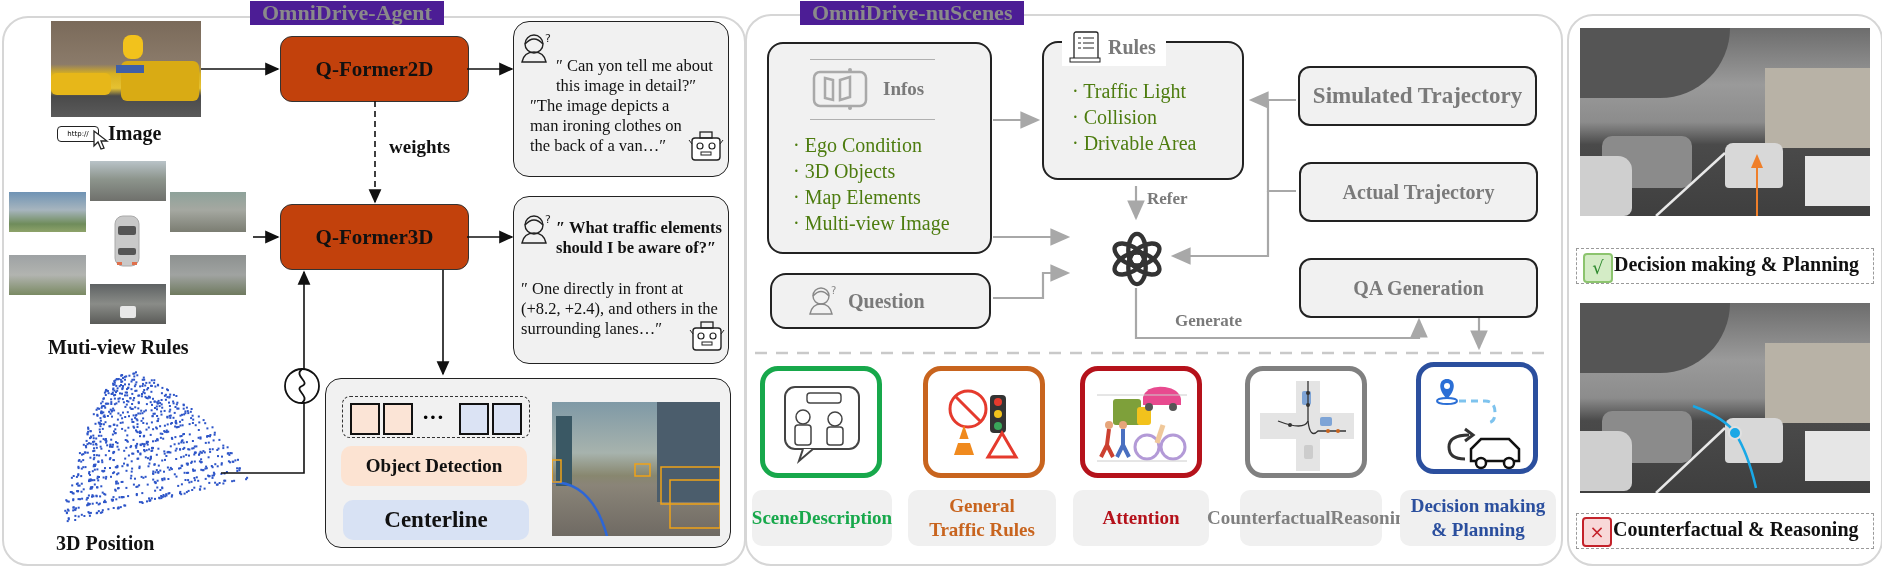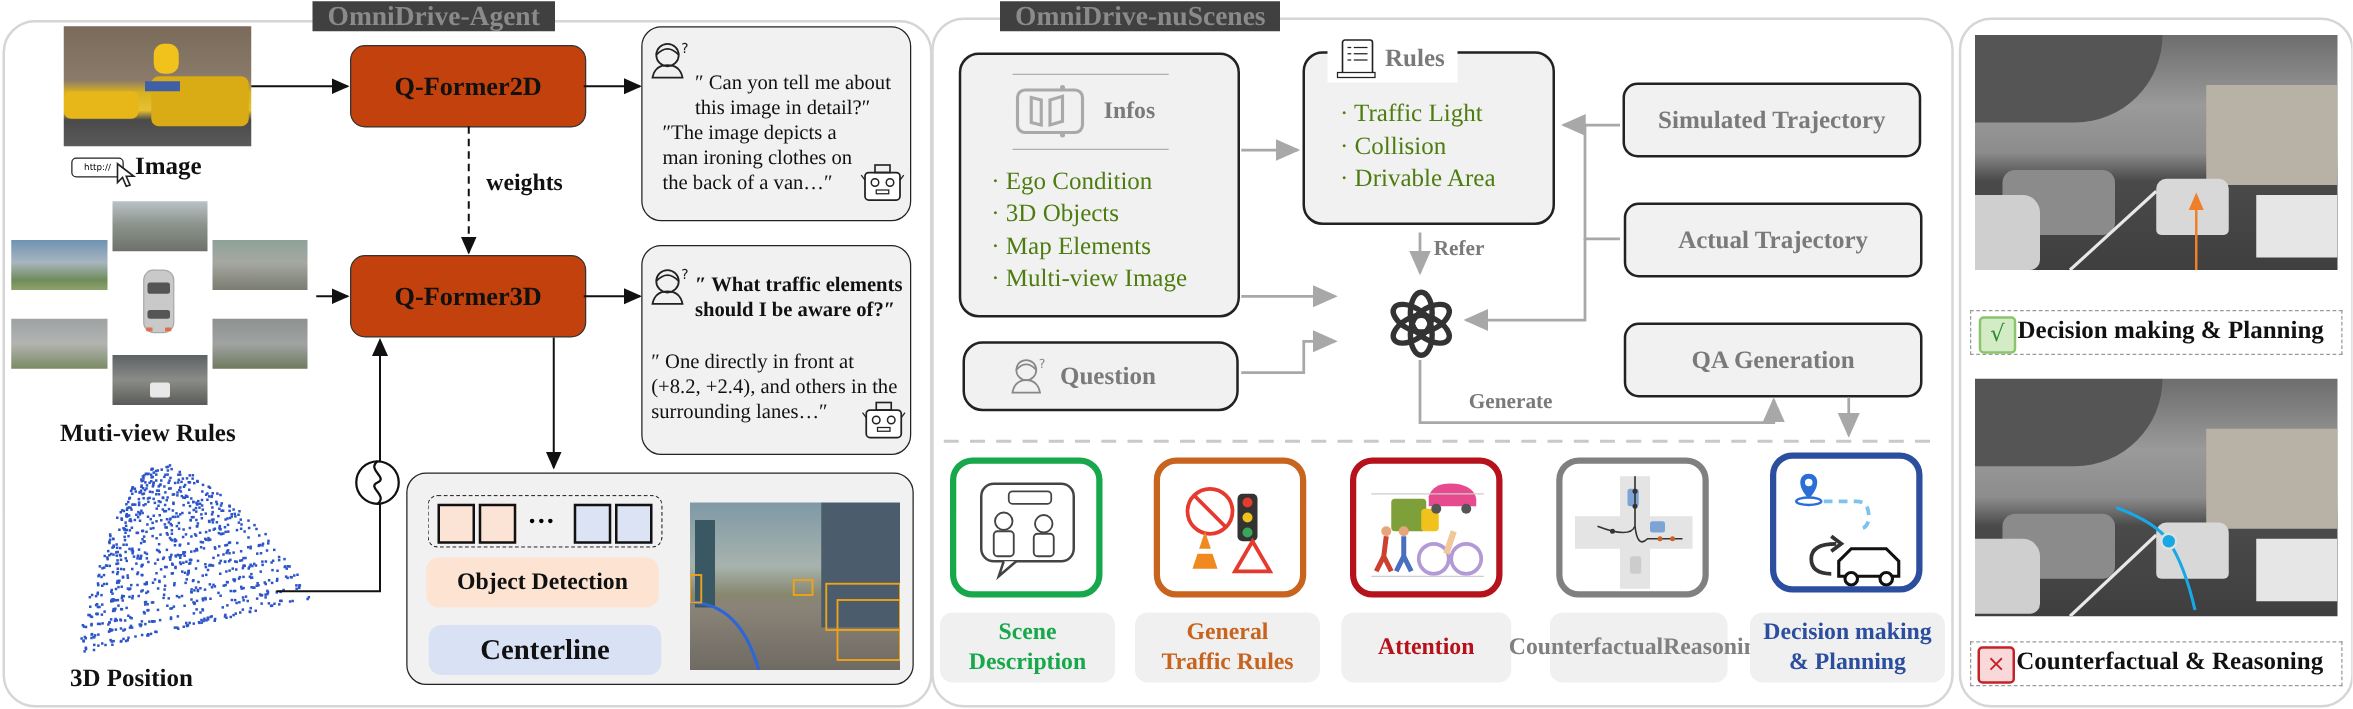--- a/index.html
+++ b/index.html
@@ -1,19 +1,19 @@
 <!DOCTYPE html>
 <html><head>
 <meta charset="utf-8">
 <style>
   html,body{margin:0;padding:0;background:#fff;}
   body{width:1882px;height:567px;position:relative;overflow:hidden;font-family:"Liberation Serif","DejaVu Serif",serif;}
   .abs{position:absolute;}
   .panel{position:absolute;border:2px solid #d6d6d6;border-radius:26px;}
-  .panel-title{position:absolute;background:#404040;padding:0 12px;font-weight:bold;color:#8a8a8a;font-size:22px;line-height:24px;text-align:right;}
+  .panel-title{position:absolute;background:#4c1d95;padding:0 12px;font-weight:bold;color:#8a8a8a;font-size:22px;line-height:24px;text-align:right;}
   .box{position:absolute;border:2px solid #222;border-radius:16px;background:#f1f1f1;box-sizing:border-box;}
   .qf{background:#c2410c;border:1.5px solid #333;border-radius:12px;display:flex;align-items:center;justify-content:center;font-weight:bold;font-size:21px;color:#111;}
   .lbl{font-weight:bold;font-size:20px;color:#111;}
   .chat{font-size:16.5px;color:#111;line-height:20px;}
   .gbold{font-weight:bold;color:#7a7a7a;}
   .blist{font-size:20px;color:#4d7c0f;line-height:26px;}
   .task-card{position:absolute;width:122px;height:112px;border-radius:18px;border:5px solid;box-sizing:border-box;background:#fff;display:flex;align-items:center;justify-content:center;}
   .task-label{position:absolute;background:#f0f0f0;border-radius:10px;font-weight:bold;font-size:19px;text-align:center;line-height:24px;display:flex;align-items:center;justify-content:center;}
   .photo{position:absolute;overflow:hidden;}
   svg{position:absolute;overflow:visible;}
@@ -1100,21 +1100,21 @@
   <rect x="1" y="28" width="30" height="4" fill="#fff" stroke="#222"></rect>
 </svg>
 <div class="abs gbold" style="left:1108px;top:36px;font-size:20px;">Rules</div>
 <div class="abs blist" style="left:1072px;top:78px;">
   <div>· Traffic Light</div>
   <div>· Collision</div>
   <div>· Drivable Area</div>
 </div>
 
 <div class="box" style="left:1298px;top:66px;width:239px;height:60px;border-radius:12px;display:flex;align-items:center;justify-content:center;">
-  <span class="gbold" style="font-size:20px;">Simulated Trajectory</span>
+  <span class="gbold" style="font-size:23px;">Simulated Trajectory</span>
 </div>
 <div class="box" style="left:1299px;top:162px;width:239px;height:60px;border-radius:12px;display:flex;align-items:center;justify-content:center;">
   <span class="gbold" style="font-size:20px;">Actual Trajectory</span>
 </div>
 <div class="box" style="left:1299px;top:258px;width:239px;height:60px;border-radius:12px;display:flex;align-items:center;justify-content:center;">
   <span class="gbold" style="font-size:20px;">QA Generation</span>
 </div>
 
 <svg style="left:1108px;top:230px;" width="58" height="58" viewBox="-30 -30 60 60">
   <g fill="none" stroke="#333" stroke-width="4.5">
@@ -1209,21 +1209,21 @@
     <ellipse cx="16" cy="26" rx="10" ry="3" fill="none" stroke="#2b6fd6" stroke-width="2"></ellipse>
     <path d="M28 26 L54 26 Q64 26 64 38 Q64 48 56 48" fill="none" stroke="#7ec3ee" stroke-width="3" stroke-dasharray="7,5"></path>
     <path d="M38 60 Q18 60 18 72 Q18 84 34 84" fill="none" stroke="#333" stroke-width="3"></path>
     <path d="M34 54 L42 60 L34 66" fill="none" stroke="#333" stroke-width="3"></path>
     <path d="M40 86 L40 74 L50 64 L78 64 L88 74 L88 86 Z" fill="#fff" stroke="#111" stroke-width="2.5"></path>
     <circle cx="50" cy="88" r="5" fill="#fff" stroke="#111" stroke-width="2.5"></circle>
       <circle cx="78" cy="88" r="5" fill="#fff" stroke="#111" stroke-width="2.5"></circle>
   </svg>
 </div>
 
-<div class="task-label" style="left:752px;top:490px;width:140px;height:56px;color:#17a84b;flex-direction:column;">
+<div class="task-label" style="left:752px;top:490px;width:140px;height:56px;color:#17a84b;flex-direction:row;">
   <span>Scene</span>
   <span>Description</span>
 </div>
 <div class="task-label" style="left:908px;top:490px;width:148px;height:56px;color:#c8641e;flex-direction:column;">
   <span>General</span>
   <span>Traffic Rules</span>
 </div>
 <div class="task-label" style="left:1073px;top:490px;width:136px;height:56px;color:#b5121b;">
   <span>Attention</span>
 </div>

